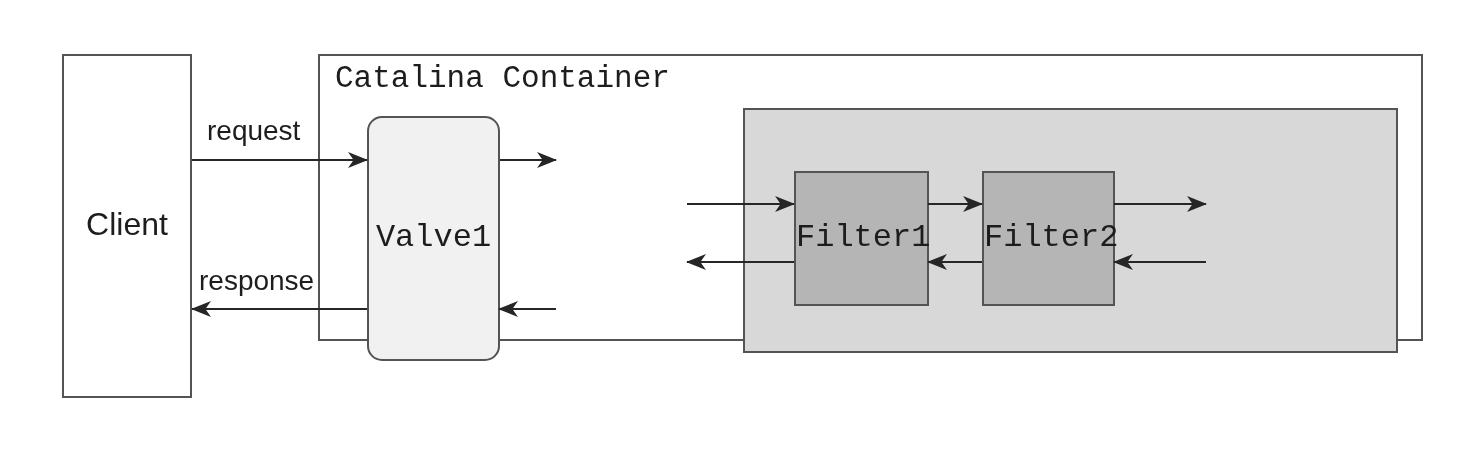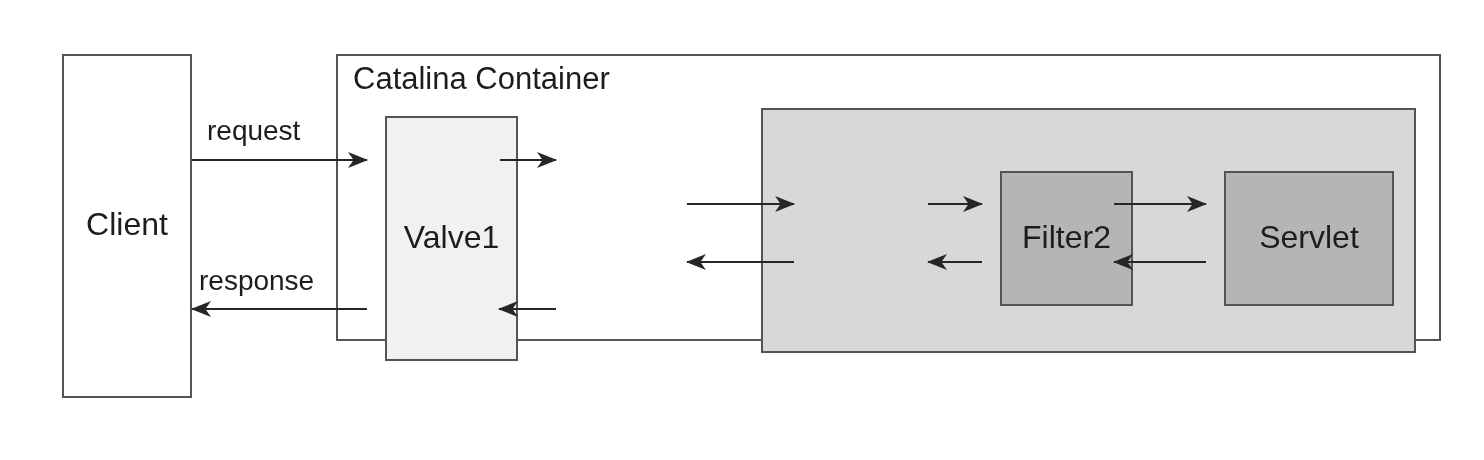--- a/index.html
+++ b/index.html
@@ -30,23 +30,23 @@
     white-space:nowrap;
   }
   .container-title{
     position:absolute;left:15px;top:5px;
     font-size:31px;
     color:var(--text);
     white-space:nowrap;
   }
   
   .client{left:62px;top:54px;width:130px;height:344px;background:var(--bg);}
-  .catalina{left:336px;top:54px;width:1105px;height:287px;background:var(--bg);}
+  .catalina{left:318px;top:54px;width:1105px;height:287px;background:var(--bg);font-family:Liberation Mono, monospace;}
   
-  .valve1{left:47px;top:60px;width:133px;height:245px;background:var(--valve-fill);}
+  .valve1{left:47px;top:60px;width:133px;height:245px;background:var(--valve-fill);border-radius:15px;}
   .valve2{left:236px;top:60px;width:133px;height:245px;background:var(--valve-fill);}
   .webapp{left:423px;top:52px;width:655px;height:245px;background:var(--webapp-fill);}
   
   .filter1{left:49px;top:61px;width:135px;height:135px;background:var(--component-fill);}
   .filter2{left:237px;top:61px;width:133px;height:135px;background:var(--component-fill);}
   .servlet{left:461px;top:61px;width:170px;height:135px;background:var(--component-fill);}
   
   .edge{position:absolute;height:2px;background:var(--arrow);z-index:5;}
   .edge .head{
     position:absolute;top:50%;width:20px;height:16px;
@@ -84,28 +84,28 @@
   <div class="box catalina">
     <div class="container-title">Catalina Container</div>
 
     <div class="box valve1">
       <span class="label">Valve1</span>
     </div>
 
 
     <div class="box webapp">
 
+      <div class="box filter1">
+        <span class="label">Filter1</span>
+      </div>
 
       <div class="box filter2">
         <span class="label">Filter2</span>
       </div>
 
-      <div class="box servlet">
-        <span class="label">Servlet</span>
-      </div>
     </div>
   </div>
 
   <div class="edge e-request">
     <i class="head right"></i>
   </div>
   <div class="edge e-v1v2">
     <i class="head right"></i>
   </div>
   <div class="edge e-v2f1">

